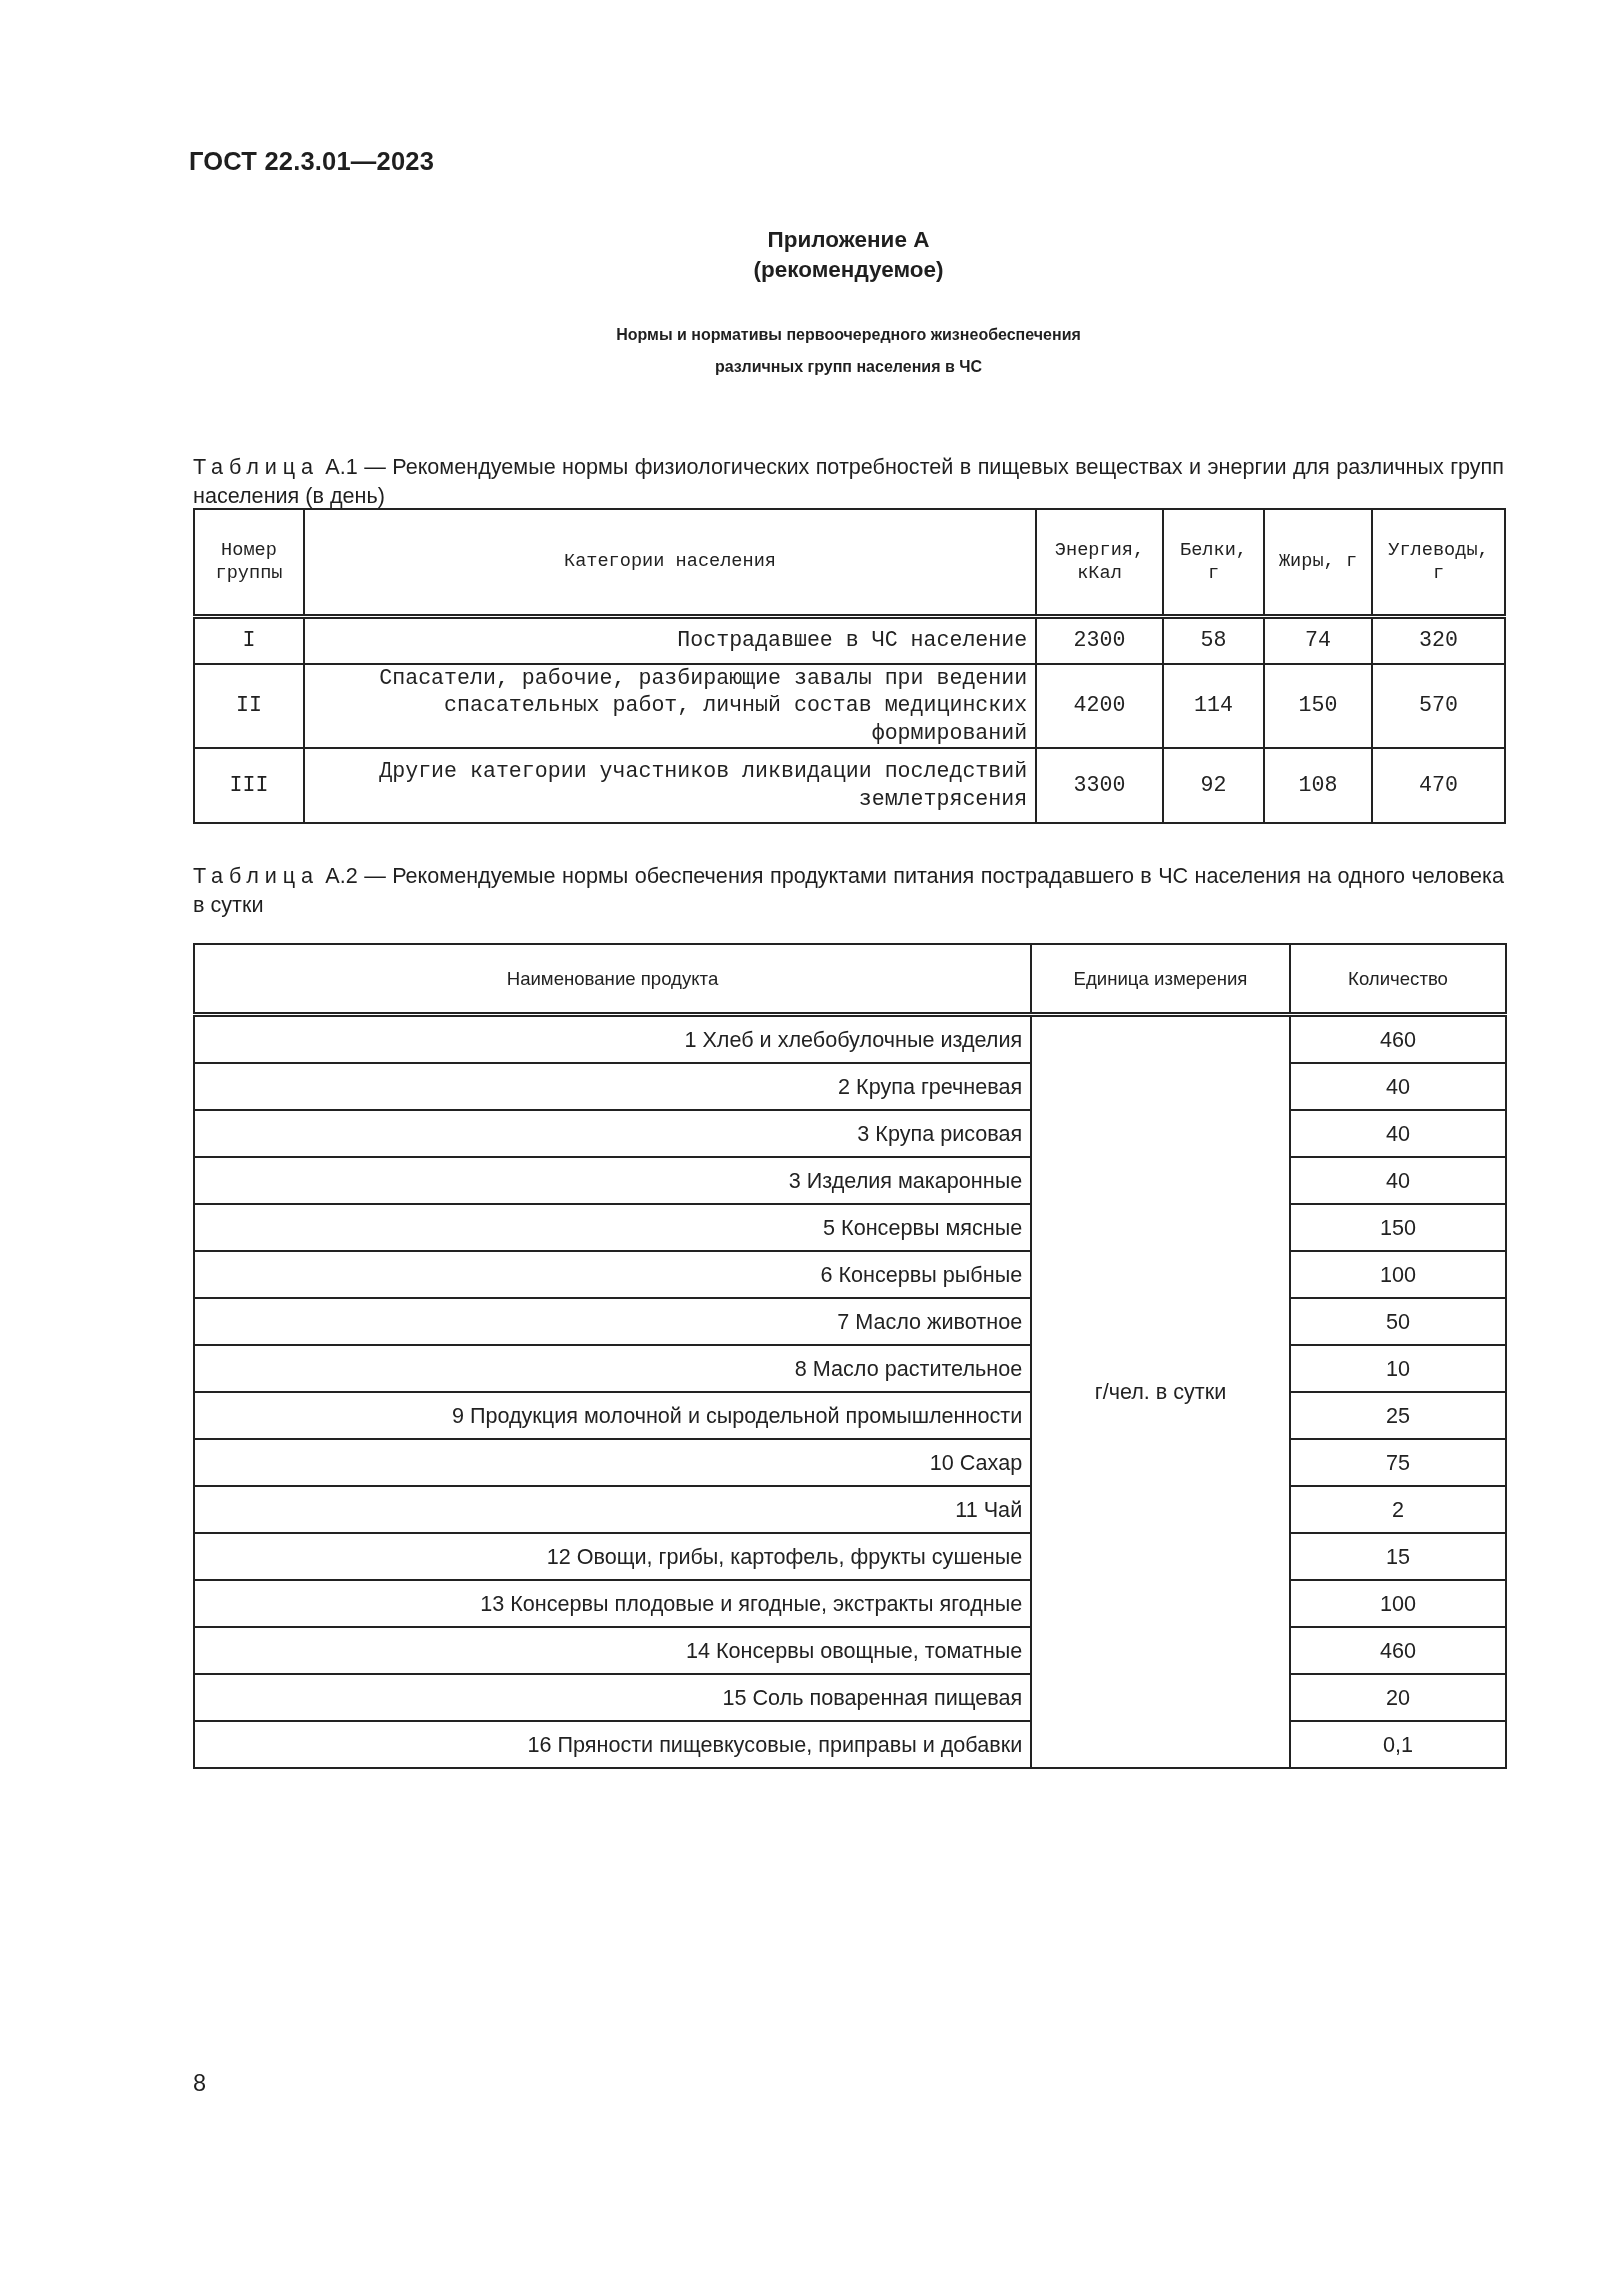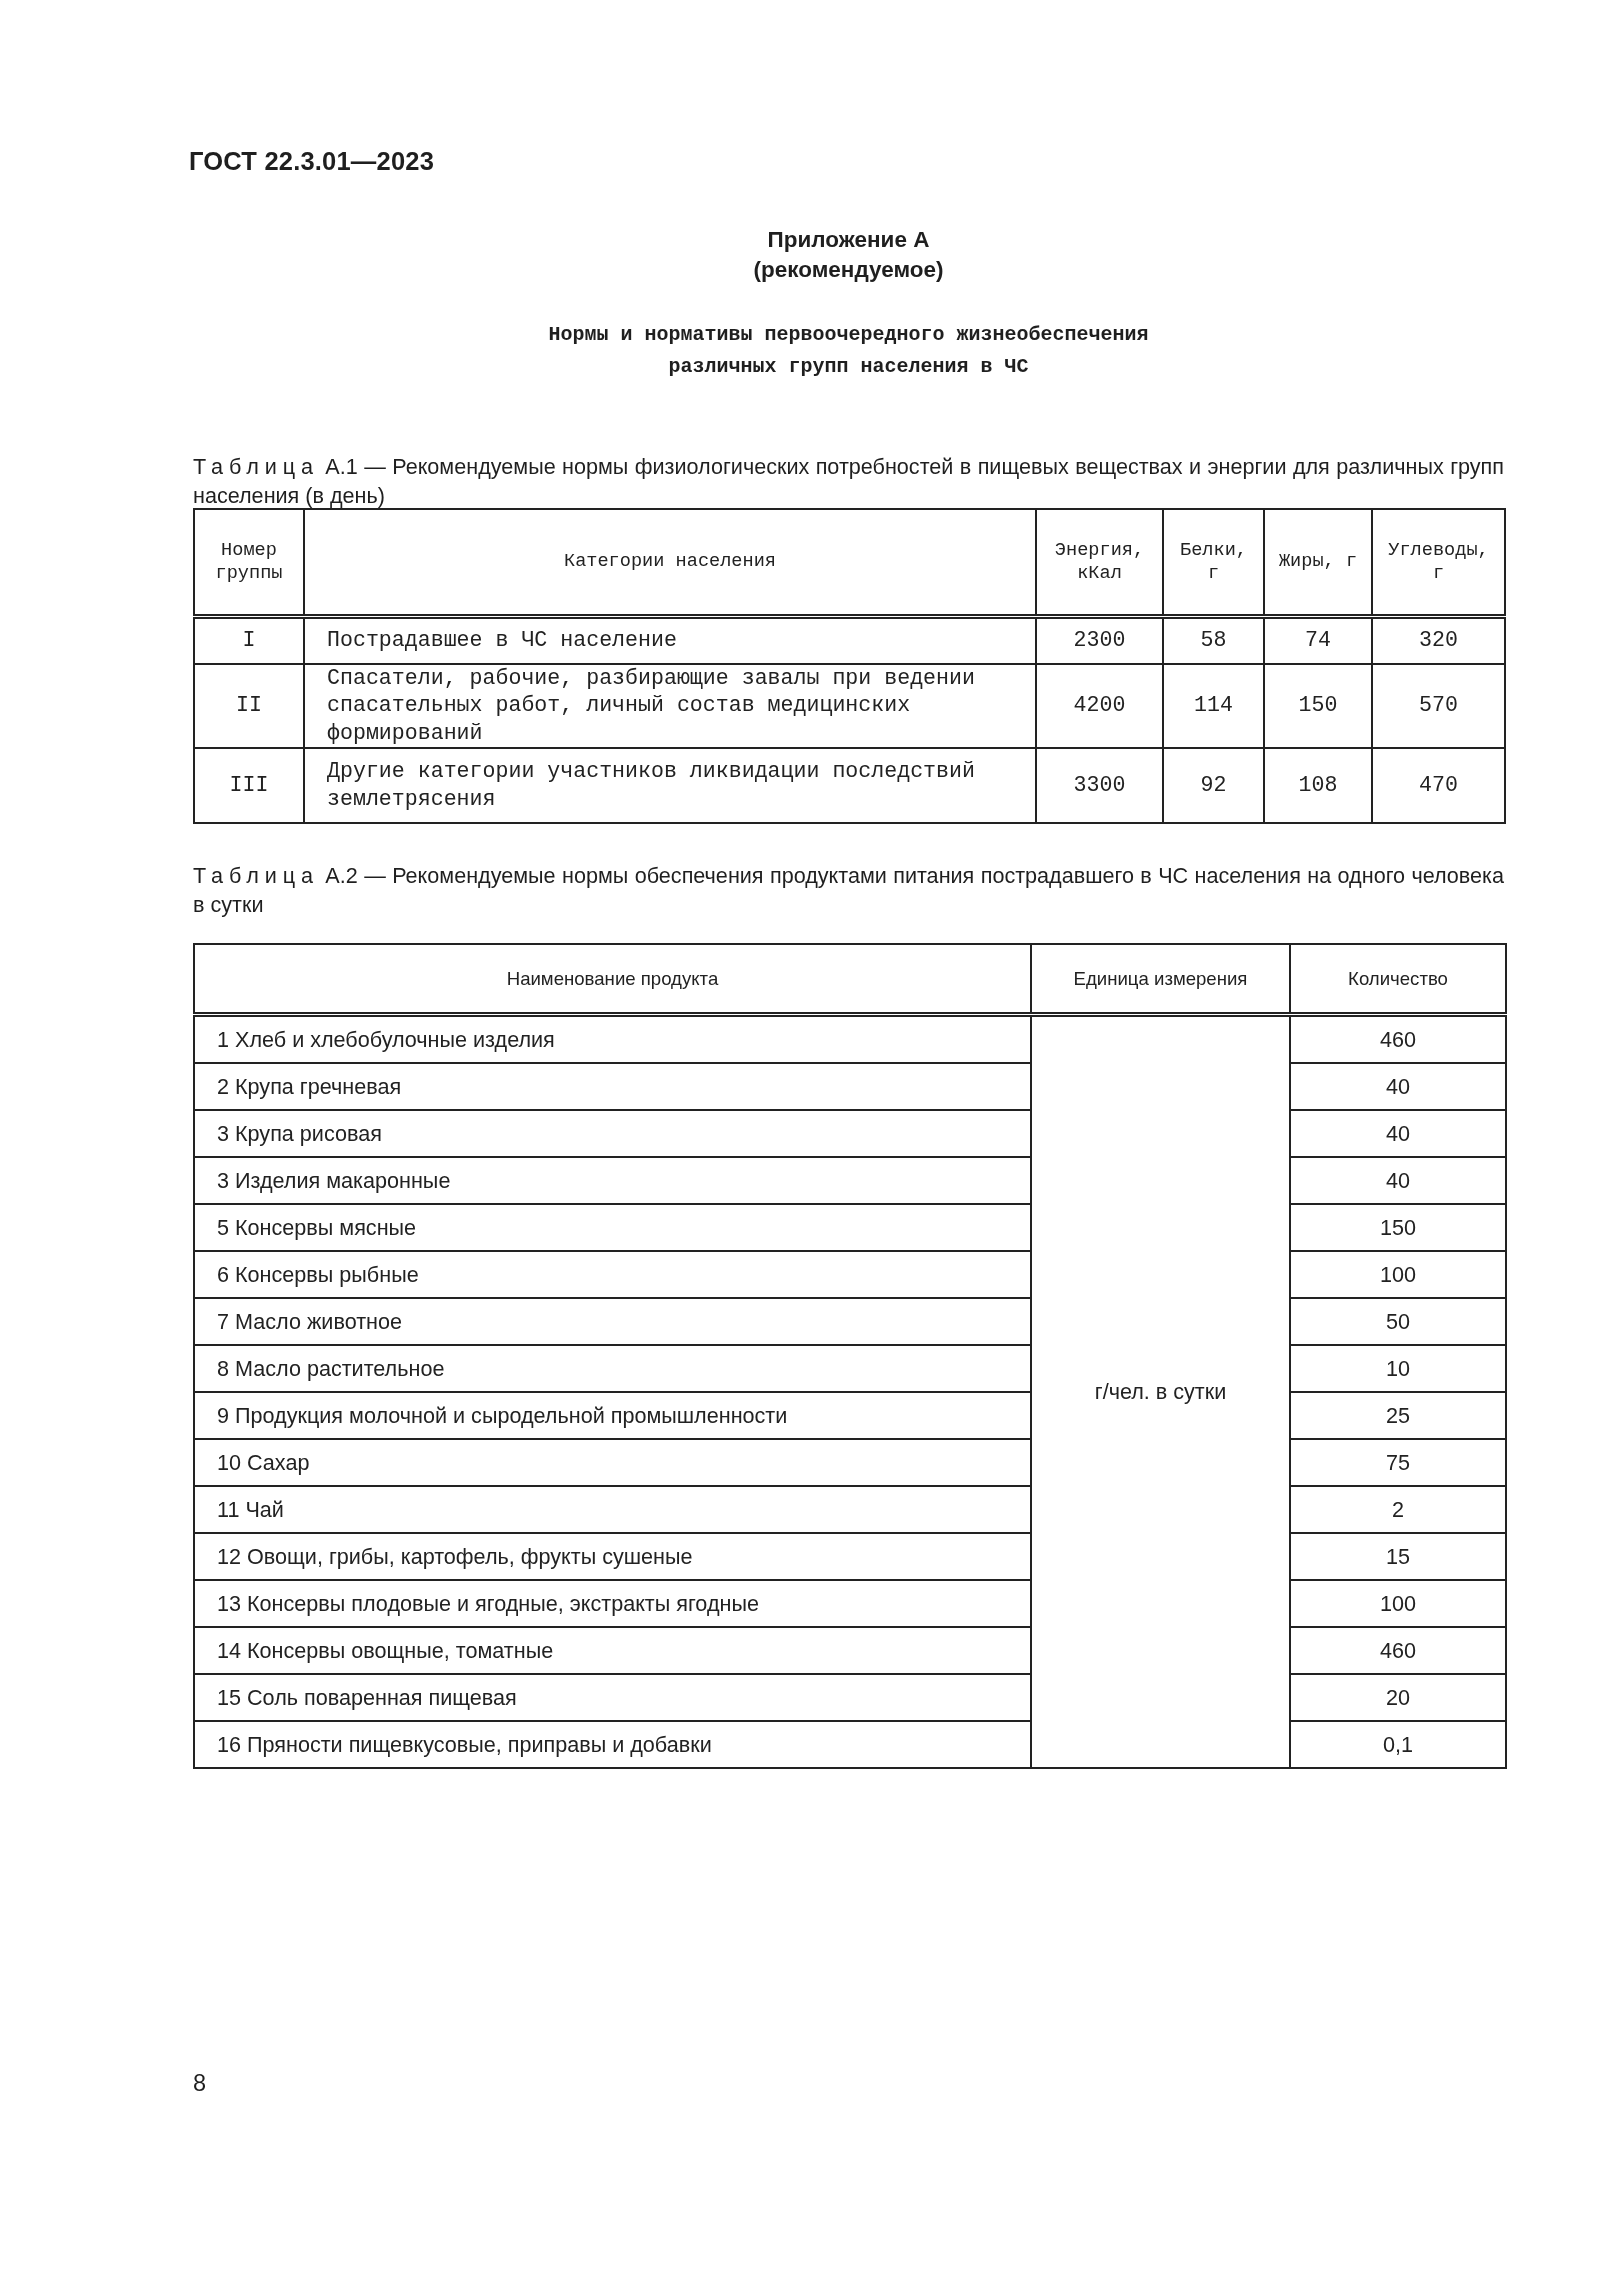--- a/index.html
+++ b/index.html
@@ -3,33 +3,33 @@
 <meta charset="utf-8">
 <style>
   html, body { margin: 0; padding: 0; background: #ffffff; }
   body { width: 1621px; height: 2293px; position: relative; overflow: hidden;
          font-family: "Liberation Sans", "DejaVu Sans", sans-serif; color: #1f1f1f; }
   .abs { position: absolute; }
   .doc-code { left: 189px; top: 147px; font-size: 25.5px; font-weight: bold; letter-spacing: 0.2px; }
   .center-block { left: 193px; width: 1311px; text-align: center; }
   .appendix-title { top: 227px; font-size: 22.5px; font-weight: bold; }
   .appendix-status { top: 257px; font-size: 22.5px; font-weight: bold; }
-  .section-title { top: 319px; font-size: 20px; font-weight: bold; line-height: 32px; font-family: Liberation Mono, monospace; }
+  .section-title { top: 319px; font-size: 16px; font-weight: bold; line-height: 32px; }
   .caption { left: 193px; width: 1311px; font-size: 21.6px; line-height: 29px; text-align: justify; }
   .caption .tlabel { letter-spacing: 5.9px; }
   .caption-a1 { top: 452px; }
   .caption-a2 { top: 861px; }
 
   table { border-collapse: collapse; position: absolute; table-layout: fixed; }
   td, th { border: 2px solid #222; padding: 0 7.8px; font-weight: normal; color: #222; }
   th { font-size: 18.6px; line-height: 23.5px; text-align: center; vertical-align: middle; }
   td { font-size: 21.6px; line-height: 27.4px; vertical-align: middle; }
   .thead-sep th { border-bottom: 5.9px double #222; }
   .c { text-align: center; }
-  .l { text-align: left; padding-left: 22px; }
+  .l { text-align: right; padding-left: 22px; }
 
   #table-a1 { left: 193px; top: 508px; width: 1311px; border: 2.9px solid #222; font-family: Liberation Mono, monospace; }
   #table-a1 th { height: 104px; }
   #table-a1 .row1 td { height: 44px; }
   #table-a1 .row2 td, #table-a1 .row3 td { height: 73px; }
   #table-a1 .row2 td, #table-a1 .row3 td { border-top-width: 2.9px; }
 
   #table-a2 { left: 193px; top: 943px; width: 1311px; border: 2.9px solid #222; }
   #table-a2 th { height: 67px; }
   #table-a2 td { height: 45px; }

